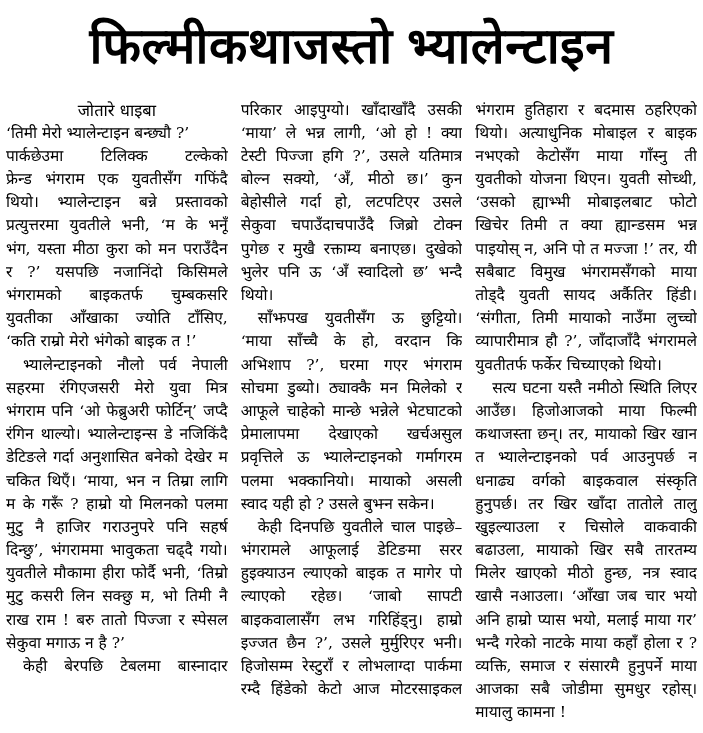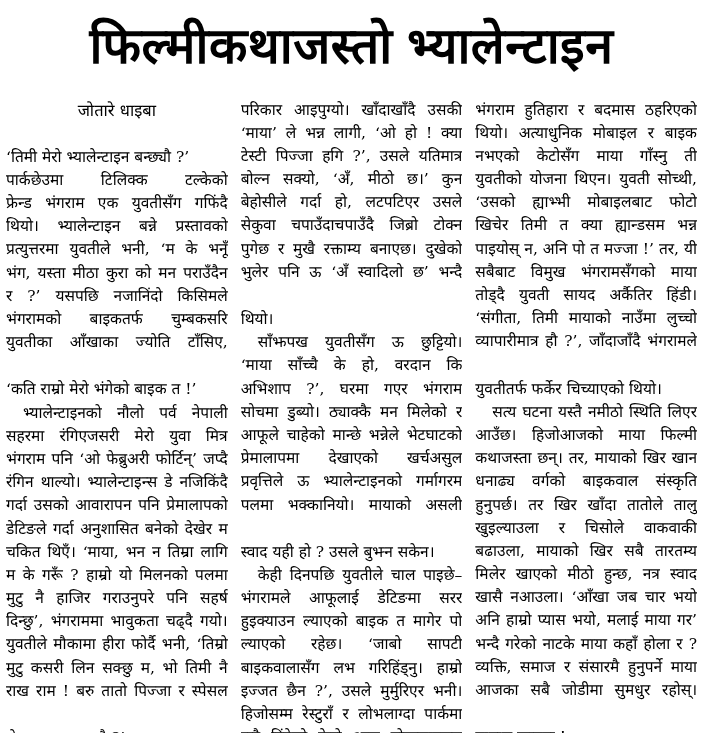--- a/index.html
+++ b/index.html
@@ -51,21 +51,20 @@
     font-size: 16.5px;
   }
   .ln {
     height: 23.2px;
     overflow: hidden;
     text-align: justify;
     text-align-last: justify;
   }
   .ln.end {
     text-align-last: left;
-    margin-top: 24px;
   }
   .ln.ind {
     text-indent: 17px;
   }
 </style>
 </head>
 <body>
 
 <div class="page">
 
@@ -83,21 +82,20 @@
           <div class="ln">प्रत्युत्तरमा युवतीले भनी, ‘म के भनूँ</div>
           <div class="ln">भंग, यस्ता मीठा कुरा को मन पराउँदैन</div>
           <div class="ln">र ?’ यसपछि नजानिंदो किसिमले</div>
           <div class="ln">भंगरामको बाइकतर्फ चुम्बकसरि</div>
           <div class="ln">युवतीका आँखाका ज्योति टाँसिए,</div>
           <div class="ln end">‘कति राम्रो मेरो भंगेको बाइक त !’</div>
           <div class="ln ind">भ्यालेन्टाइनको नौलो पर्व नेपाली</div>
           <div class="ln">सहरमा रंगिएजसरी मेरो युवा मित्र</div>
           <div class="ln">भंगराम पनि ‘ओ फेब्रुअरी फोर्टिन्’ जप्दै</div>
           <div class="ln">रंगिन थाल्यो। भ्यालेन्टाइन्स डे नजिकिंदै</div>
-          <div class="ln">गर्दा उसको आवारापन पनि प्रेमालापको</div>
           <div class="ln">डेटिङले गर्दा अनुशासित बनेको देखेर म</div>
           <div class="ln">चकित थिएँ। ‘माया, भन न तिम्रा लागि</div>
           <div class="ln">म के गरूँ ? हाम्रो यो मिलनको पलमा</div>
           <div class="ln">मुटु नै हाजिर गराउनुपरे पनि सहर्ष</div>
           <div class="ln">दिन्छु’, भंगराममा भावुकता चढ्दै गयो।</div>
           <div class="ln">युवतीले मौकामा हीरा फोर्दै भनी, ‘तिम्रो</div>
           <div class="ln">मुटु कसरी लिन सक्छु म, भो तिमी नै</div>
           <div class="ln">राख राम ! बरु तातो पिज्जा र स्पेसल</div>
           <div class="ln end">सेकुवा मगाऊ न है ?’</div>
           <div class="ln ind">केही बेरपछि टेबलमा बास्नादार</div>
@@ -145,20 +143,21 @@
           <div class="ln">खिचेर तिमी त क्या ह्यान्डसम भन्न</div>
           <div class="ln">पाइयोस् न, अनि पो त मज्जा !’ तर, यी</div>
           <div class="ln">सबैबाट विमुख भंगरामसँगको माया</div>
           <div class="ln">तोड्दै युवती सायद अर्कैतिर हिंडी।</div>
           <div class="ln">‘संगीता, तिमी मायाको नाउँमा लुच्चो</div>
           <div class="ln">व्यापारीमात्र हौ ?’, जाँदाजाँदै भंगरामले</div>
           <div class="ln end">युवतीतर्फ फर्केर चिच्याएको थियो।</div>
           <div class="ln ind">सत्य घटना यस्तै नमीठो स्थिति लिएर</div>
           <div class="ln">आउँछ। हिजोआजको माया फिल्मी</div>
           <div class="ln">कथाजस्ता छन्। तर, मायाको खिर खान</div>
+          <div class="ln">त भ्यालेन्टाइनको पर्व आउनुपर्छ न</div>
           <div class="ln">धनाढ्य वर्गको बाइकवाल संस्कृति</div>
           <div class="ln">हुनुपर्छ। तर खिर खाँदा तातोले तालु</div>
           <div class="ln">खुइल्याउला र चिसोले वाकवाकी</div>
           <div class="ln">बढाउला, मायाको खिर सबै तारतम्य</div>
           <div class="ln">मिलेर खाएको मीठो हुन्छ, नत्र स्वाद</div>
           <div class="ln">खासै नआउला। ‘आँखा जब चार भयो</div>
           <div class="ln">अनि हाम्रो प्यास भयो, मलाई माया गर’</div>
           <div class="ln">भन्दै गरेको नाटके माया कहाँ होला र ?</div>
           <div class="ln">व्यक्ति, समाज र संसारमै हुनुपर्ने माया</div>
           <div class="ln">आजका सबै जोडीमा सुमधुर रहोस्।</div>

